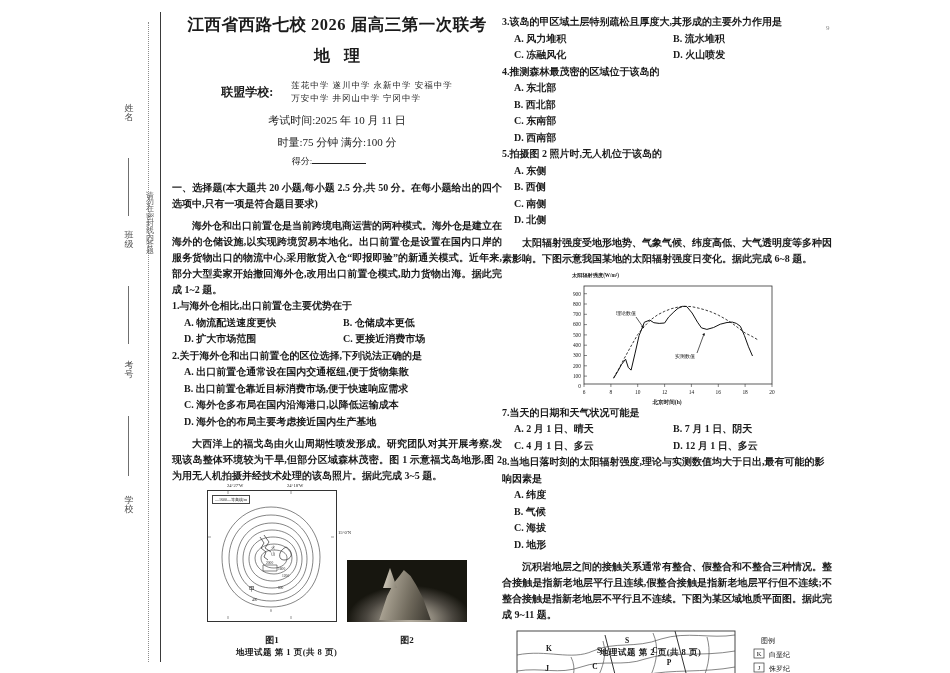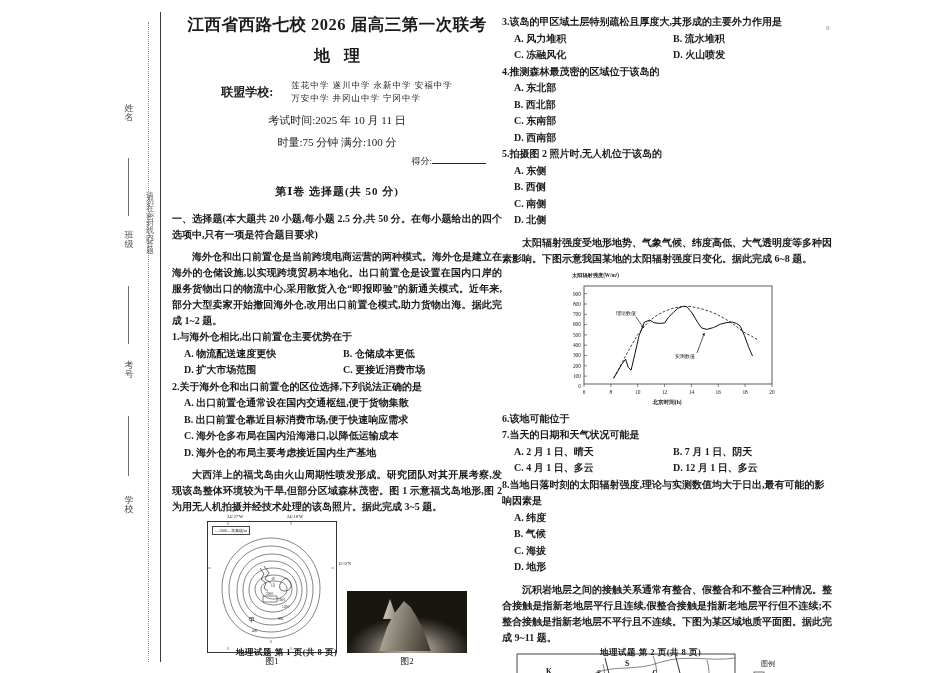--- a/index.html
+++ b/index.html
@@ -35,38 +35,38 @@
   
   .exam-title{font-size:16.5px;font-weight:bold;text-align:center;letter-spacing:0.5px;
       margin-top:14px;font-family:"Liberation Serif","DejaVu Serif",serif;}
   .subject{font-size:16px;font-weight:bold;text-align:center;margin-top:10px;letter-spacing:14px;
       padding-left:14px;}
   .schools{margin-top:12px;font-size:8.5px;display:flex;justify-content:center;align-items:center;}
   .schools-label{font-weight:bold;font-size:12px;margin-right:18px;white-space:nowrap;}
   .schools-lines{display:flex;flex-direction:column;}
   .schools-lines span{white-space:nowrap;letter-spacing:1px;line-height:13px;}
   .meta{margin-top:8px;font-size:11px;text-align:center;line-height:14px;}
-  .score-box{margin-top:6px;font-size:9px;text-align:right;padding-right:16px;}
+  .score-box{margin-top:6px;font-size:9px;text-align:center;padding-right:16px;}
   .score-box u{display:inline-block;width:54px;border-bottom:1px solid #222;}
 
   .part-title{text-align:center;font-weight:bold;font-size:11px;margin-top:16px;letter-spacing:1px;}
   .sec-title{font-size:10px;font-weight:bold;margin-top:12px;line-height:16px;text-align:justify;}
 
   .para{font-size:10px;line-height:16px;text-indent:20px;text-align:justify;margin-top:6px;
       font-weight:bold;}
   .qstem{font-size:10px;line-height:16.5px;font-weight:bold;}
   .opts2{display:flex;font-size:10px;line-height:16.5px;font-weight:bold;padding-left:12px;}
   .opts2 .o{width:50%;}
   .opts4{display:flex;font-size:10px;line-height:16.5px;font-weight:bold;padding-left:12px;flex-direction:column;}
   .opts4 .o{width:25%;}
   .optfull{font-size:10px;line-height:16.5px;font-weight:bold;padding-left:12px;}
 
   
   .fig-row{display:flex;align-items:flex-end;margin-top:6px;justify-content:center;gap:10px;}
-  .fig-cap{text-align:center;font-size:9px;margin-top:2px;font-weight:normal;}
+  .fig-cap{text-align:center;font-size:9px;margin-top:12px;font-weight:bold;}
   .contour-box{position:relative;width:128px;height:130px;border:1px solid #333;background:#fff;}
   .lonlab{position:absolute;font-size:4.6px;color:#222;white-space:nowrap;}
   .legendbox{position:absolute;left:4px;top:4px;border:1px solid #444;font-size:4px;padding:1px 2px;background:#fff;}
   .photo{width:120px;height:62px;background:
       radial-gradient(ellipse 62px 34px at 52% 96%, #b7b0a2 0%, #8e887c 38%, #4a463f 70%, #17160f 100%),
       #0b0b08;
       position:relative;overflow:hidden;border:0;}
   .photo .peak{position:absolute;left:30px;top:10px;width:56px;height:50px;
       background:linear-gradient(105deg,#cfc8b8 0%,#9d9687 30%,#6c6659 62%,#35322b 100%);
       clip-path:polygon(48% 0%,40% 12%,30% 26%,18% 52%,4% 100%,96% 100%,82% 56%,70% 30%,60% 12%);}
@@ -126,21 +126,20 @@
       </div>
     </div>
 
     <div class="meta">考试时间:2025 年 10 月 11 日</div>
     <div class="meta">时量:75 分钟  满分:100 分</div>
 
     <div class="score-box">
       <span>得分:</span><u></u>
     </div>
 
-    <div class="part-title">第Ⅰ卷  选择题(共 50 分)</div>
     <div class="sec-title">一、选择题(本大题共 20 小题,每小题 2.5 分,共 50 分。在每小题给出的四个选项中,只有一项是符合题目要求)</div>
 
     <div class="para">海外仓和出口前置仓是当前跨境电商运营的两种模式。海外仓是建立在海外的仓储设施,以实现跨境贸易本地化。出口前置仓是设置在国内口岸的服务货物出口的物流中心,采用散货入仓“即报即验”的新通关模式。近年来,部分大型卖家开始撤回海外仓,改用出口前置仓模式,助力货物出海。据此完成 1~2 题。</div>
 
     <div class="qstem">
       <span>1.</span><span>与海外仓相比,出口前置仓主要优势在于</span>
     </div>
     <div class="opts2">
       <div class="o">A. 物流配送速度更快</div>
       <div class="o">B. 仓储成本更低</div>
@@ -316,23 +315,20 @@
           <defs>
             <marker id="ah" markerWidth="4" markerHeight="4" refX="2" refY="2" orient="auto">
               <path d="M0,0 L4,2 L0,4 z" fill="#111"></path>
             </marker>
           </defs>
         </svg>
         <div class="chart-xlab">北京时间(h)</div>
       </div>
     </div>
 
-    <div class="qstem" style="margin-top:6px;">
-      <span>6.</span><span>该地可能位于</span>
-    </div>
 
     <div class="qstem">
       <span>7.</span><span>当天的日期和天气状况可能是</span>
     </div>
     <div class="opts2">
       <div class="o">A. 2 月 1 日、晴天</div>
       <div class="o">B. 7 月 1 日、阴天</div>
     </div>
     <div class="opts2">
       <div class="o">C. 4 月 1 日、多云</div>

